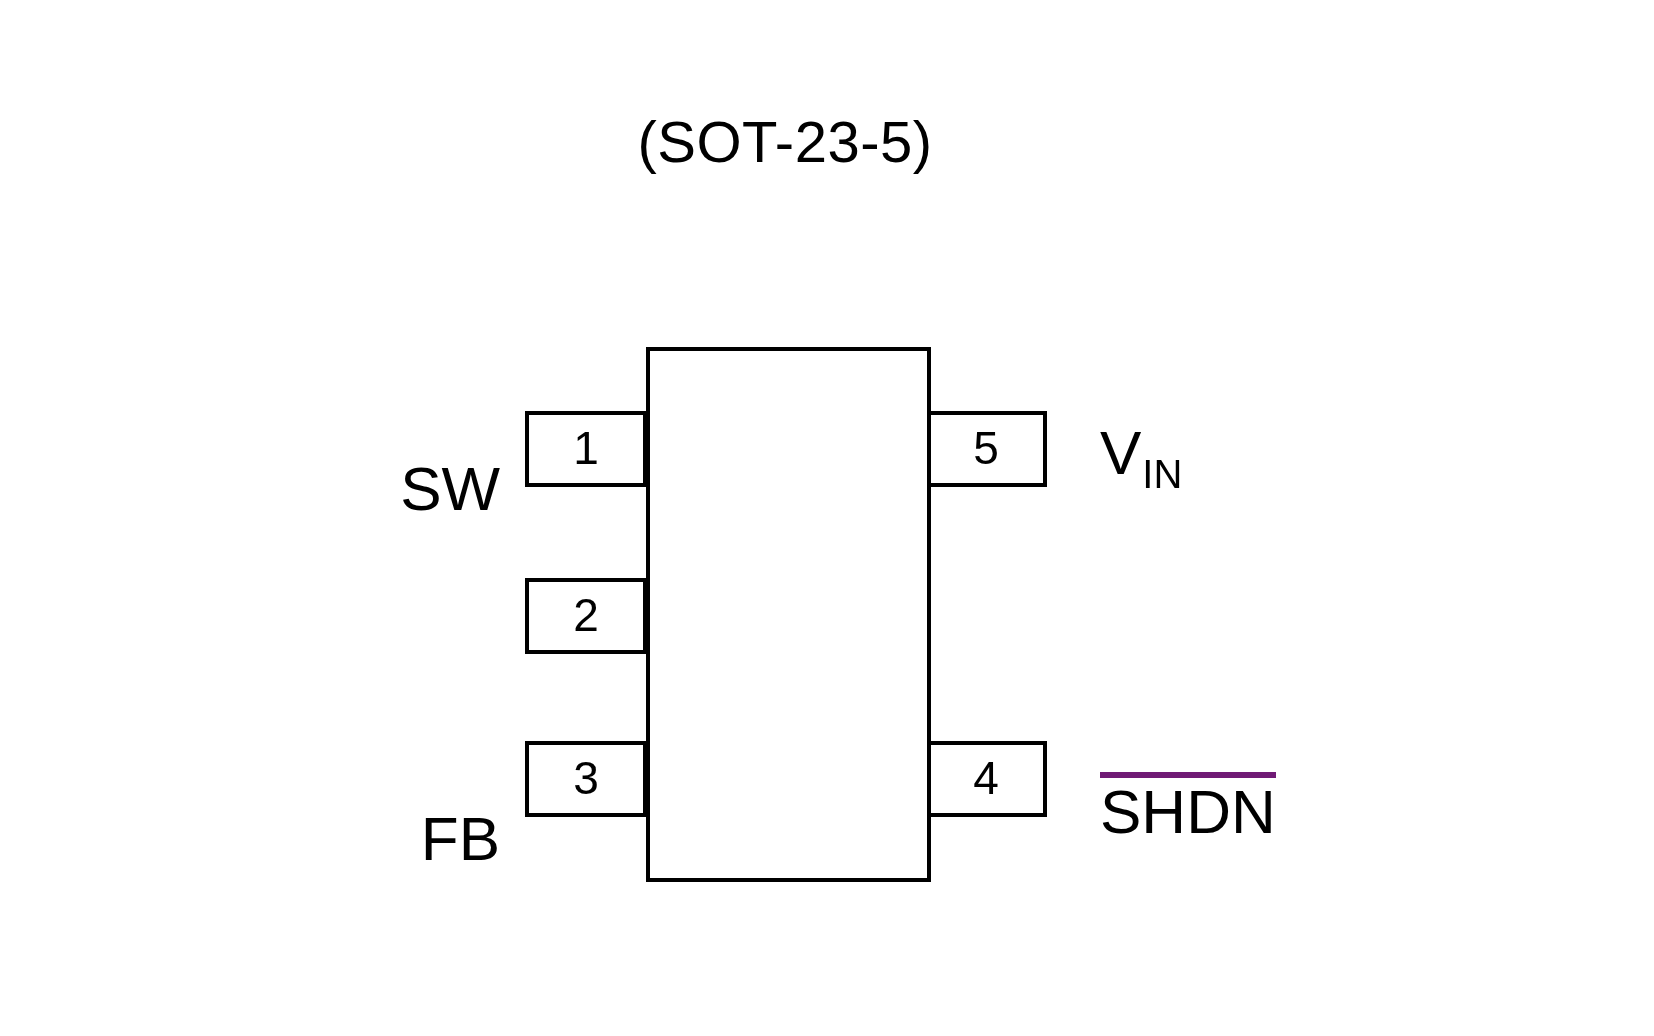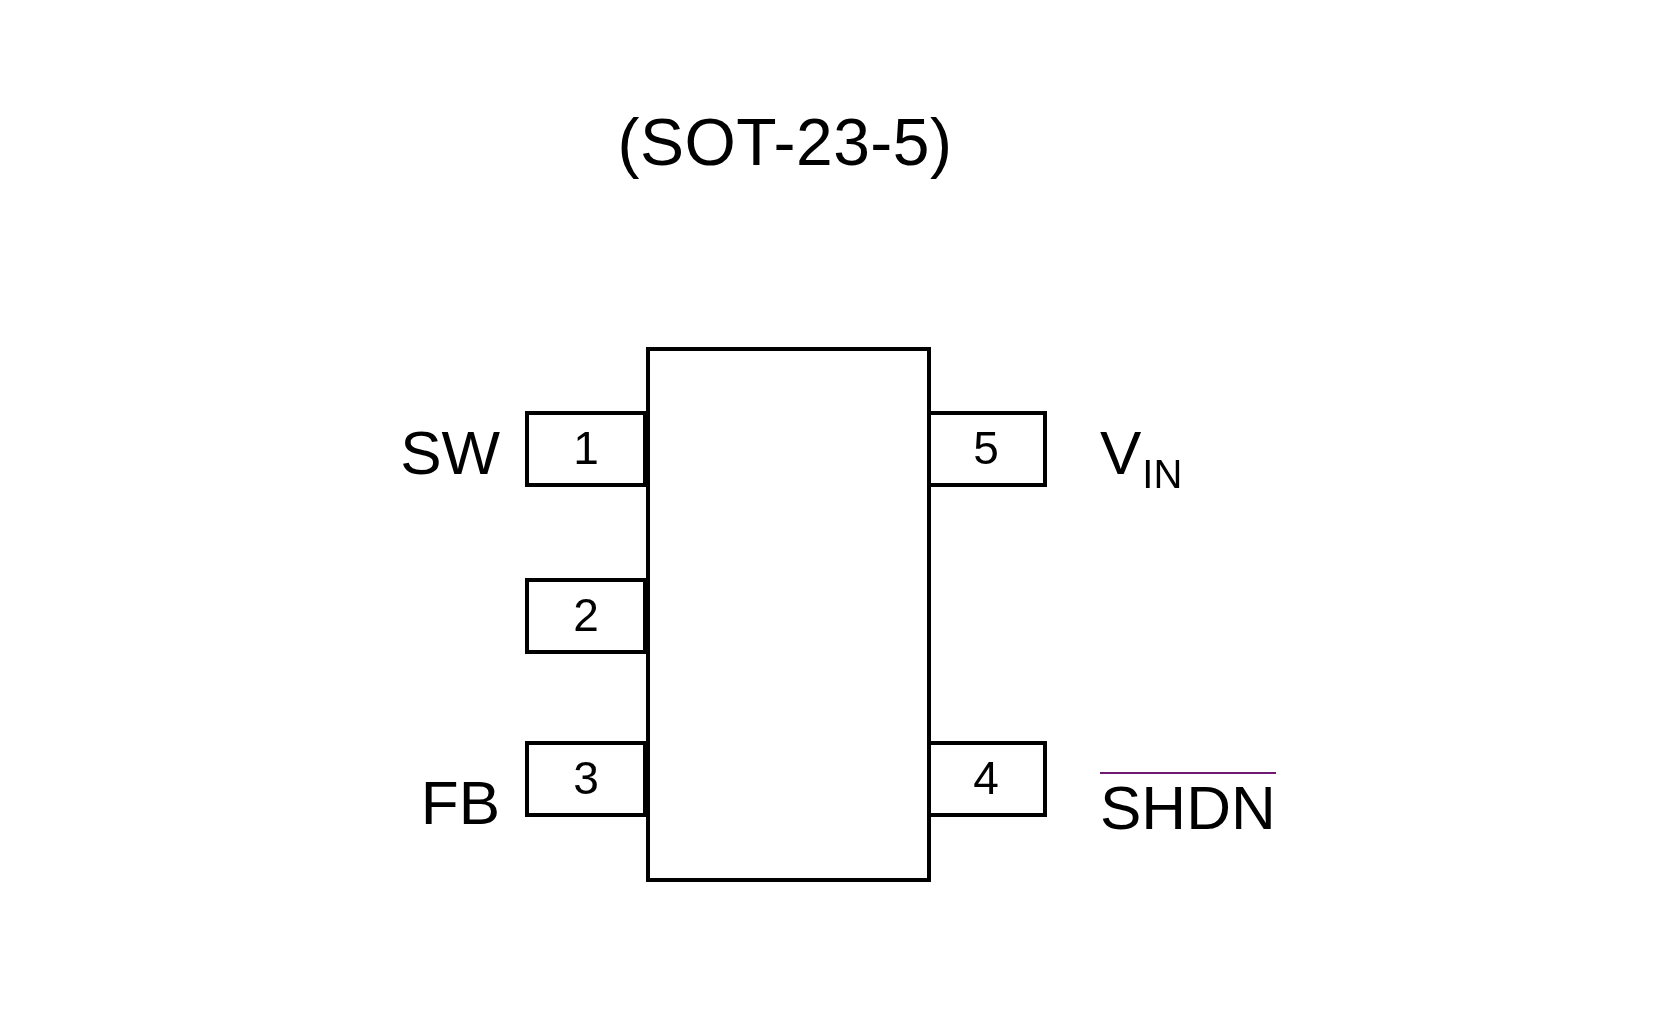--- a/index.html
+++ b/index.html
@@ -20,21 +20,21 @@
     overflow: hidden;
   }
 
   
   #package-title {
     position: absolute;
     left: 0;
     top: 104px;
     width: 1570px;
     text-align: center;
-    font-size: 66px;
+    font-size: 58px;
     line-height: 76px;
     letter-spacing: 0.5px;
     white-space: nowrap;
   }
 
   
   #package-body {
     position: absolute;
     left: 646px;
     top: 347px;
@@ -80,20 +80,21 @@
   
   .pin-label {
     position: absolute;
     font-size: 62px;
     line-height: 62px;
     white-space: nowrap;
   }
   .pin-label.left {
     right: 1154px;     
     text-align: right;
+    margin-top: 36px;
   }
   .pin-label.right {
     left: 1100px;
     text-align: left;
   }
   .lbl-row-1 { top: 422px; }
   .lbl-row-2 { top: 589px; }
   .lbl-row-3 { top: 772px; }
 
   .sub {
@@ -101,21 +102,21 @@
     line-height: 40px;
     vertical-align: baseline;
     position: relative;
     top: 14px;
     left: 1px;
     text-align: right;
   }
 
   .overline {
     display: inline-block;
-    border-top: 2px solid #701a75;
+    border-top: 6px solid #701a75;
     padding-top: 3px;
     line-height: 62px;
   }
 </style>
 </head>
 <body>
 
 <div id="page">
 
   <div id="package-title">(SOT-23-5)</div>

